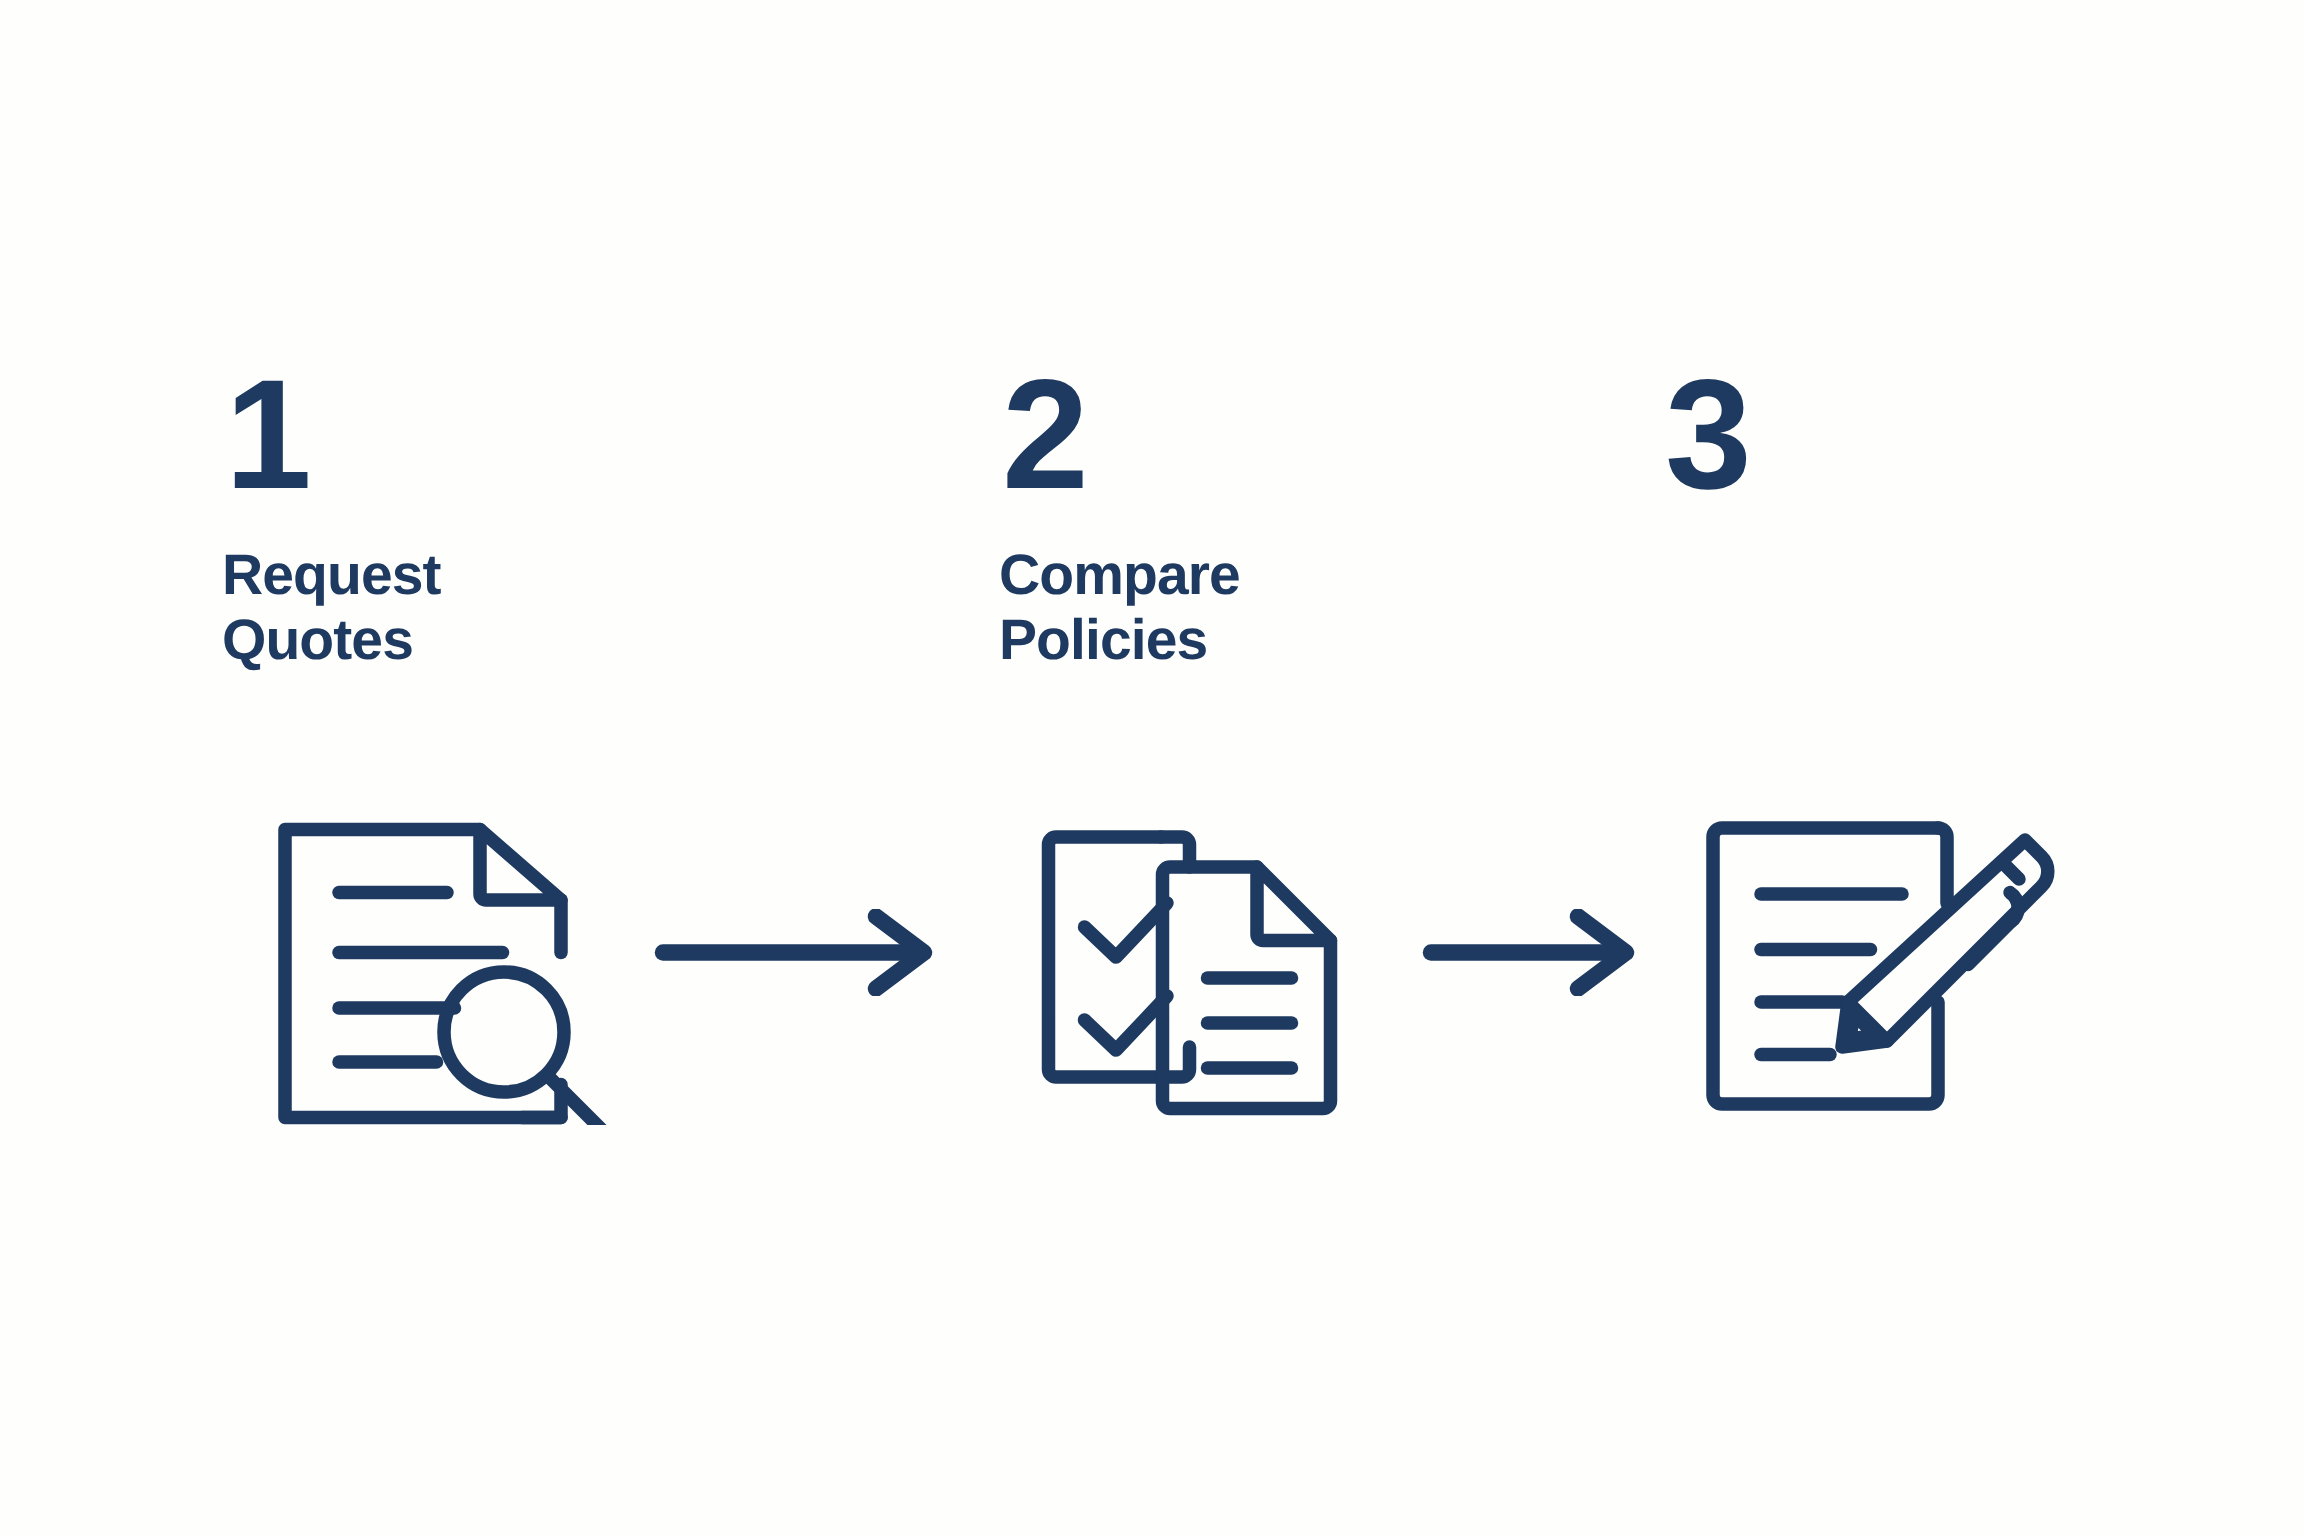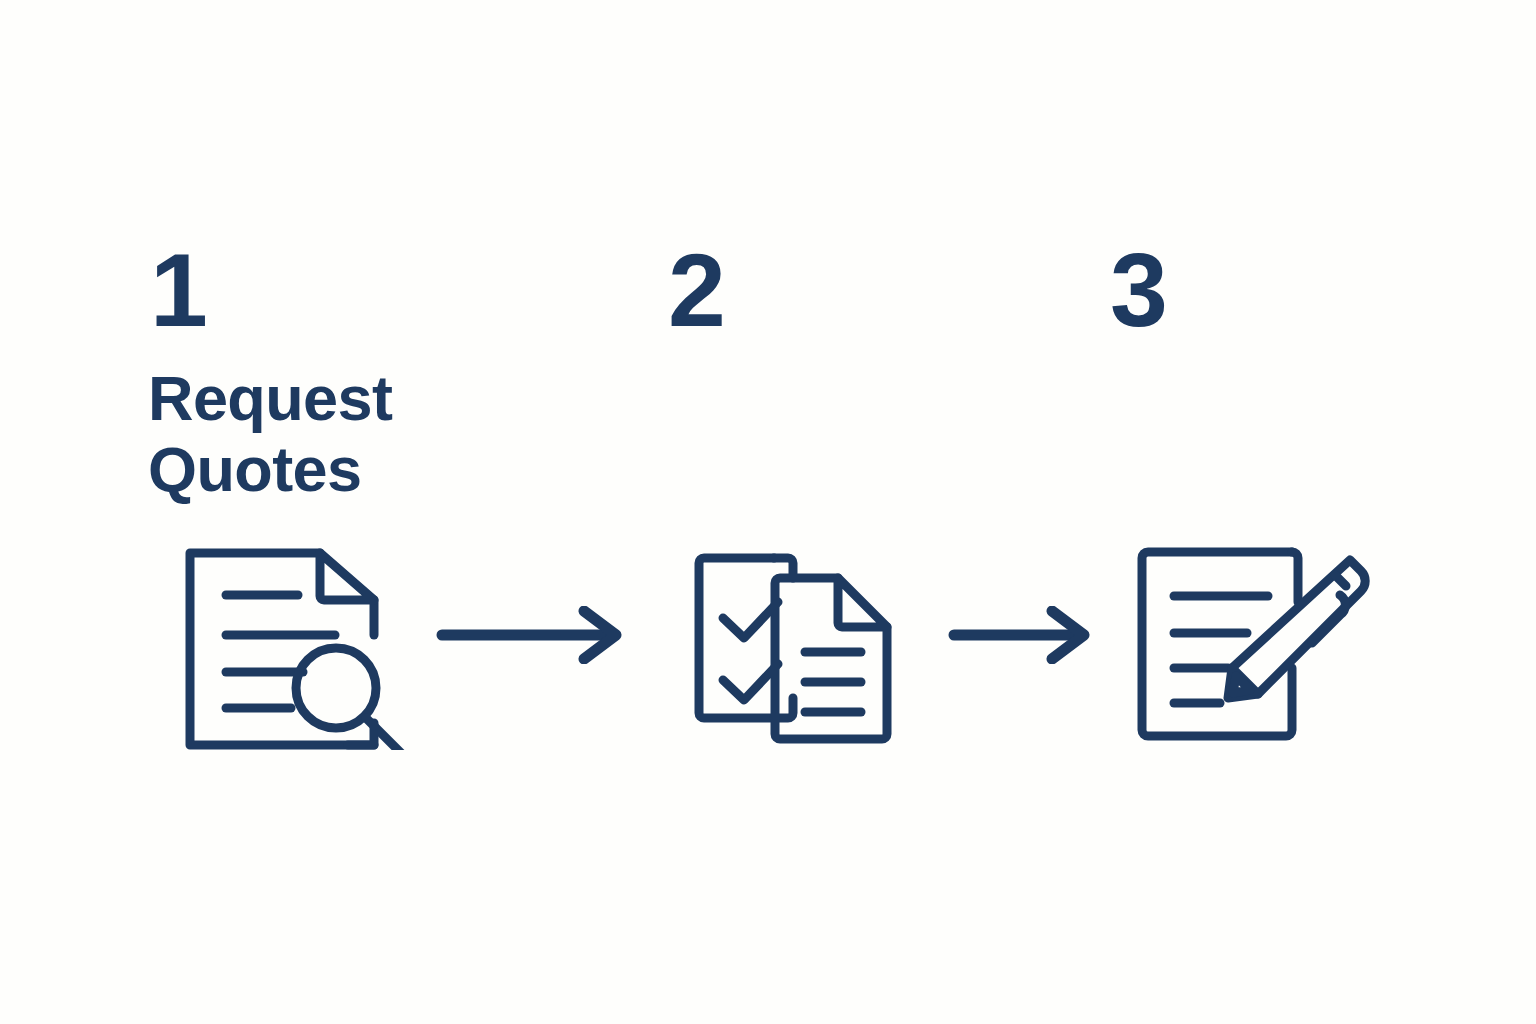--- a/index.html
+++ b/index.html
@@ -28,21 +28,21 @@
   }
   .step-num {
     font-size: 104px;
     font-weight: 700;
     line-height: 0.82;
     color: #1e3a60;
     letter-spacing: -1px;
     margin: 0 0 0 2px;
   }
   .step-label {
-    font-size: 63px;
+    font-size: 38px;
     font-weight: 700;
     line-height: 1.12;
     color: #1e3a60;
     letter-spacing: -0.6px;
     margin-top: 30px;
     white-space: pre-line;
   }
   .step-icon {
     position: absolute;
     left: 0;
@@ -98,20 +98,22 @@
 
   <div class="arrow" id="arrow-1">
     <svg class="icon-svg" width="192" height="58" viewBox="0 0 192 58" fill="none" stroke="#1e3a60" stroke-width="11" stroke-linecap="round" stroke-linejoin="round">
       <line x1="6" y1="29" x2="178" y2="29"></line>
       <polyline points="148,5 180,29 148,53"></polyline>
     </svg>
   </div>
 
   <div class="step" id="step-2">
     <div class="step-num">2</div>
+    <div class="step-label">Compare
+Policies</div>
 
     <div class="step-icon">
       <svg class="icon-svg" width="215" height="212" viewBox="0 0 215 212" fill="none" stroke="#1e3a60" stroke-width="9" stroke-linecap="round" stroke-linejoin="round">
 
         <path d="M86 18 H16 A5 5 0 0 0 11 23 V173 A5 5 0 0 0 16 178 H86"></path>
         <path d="M86 18 H100 A5 5 0 0 1 105 23 V38"></path>
         <path d="M105 158 V173 A5 5 0 0 1 100 178 H86"></path>
 
         <polyline points="35,78 56,98 90,62"></polyline>
         <polyline points="35,140 56,160 90,124"></polyline>

